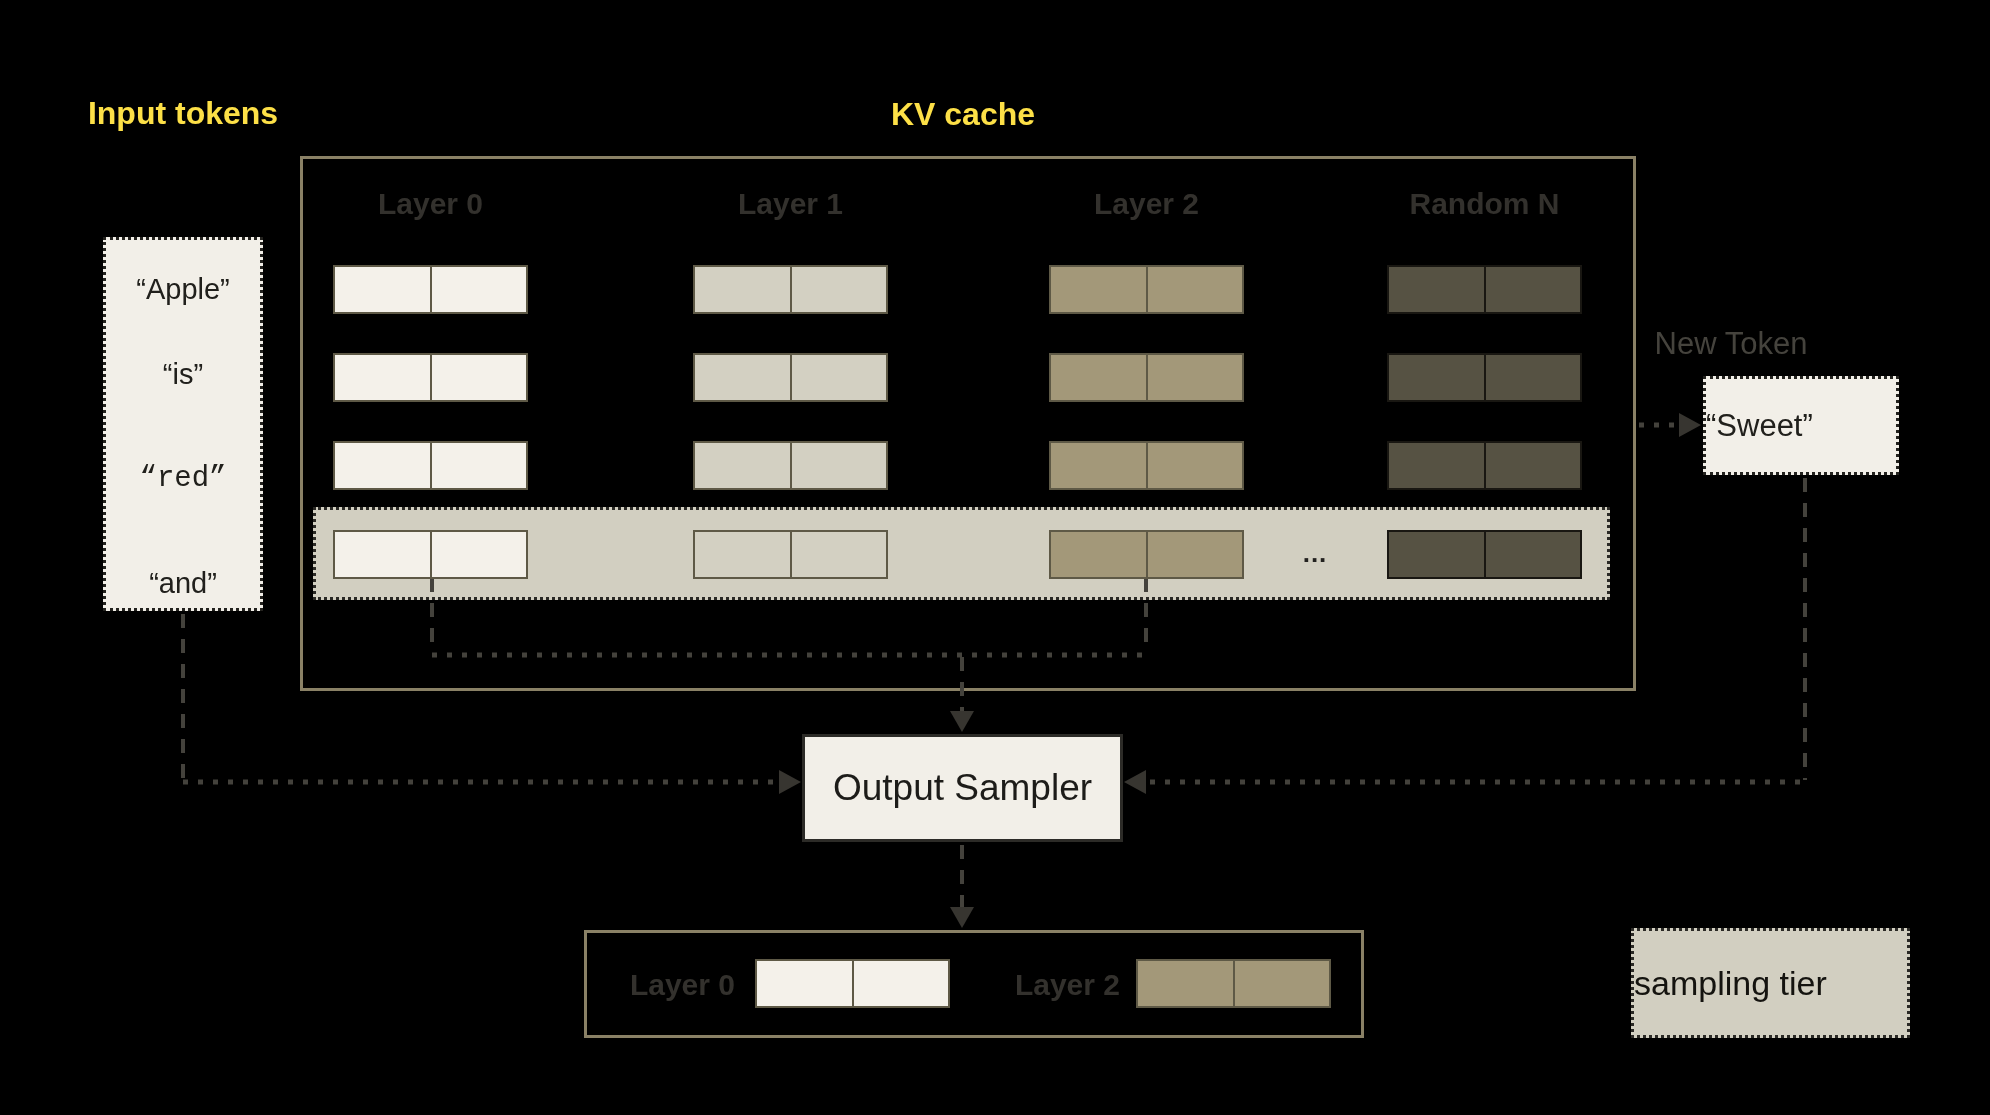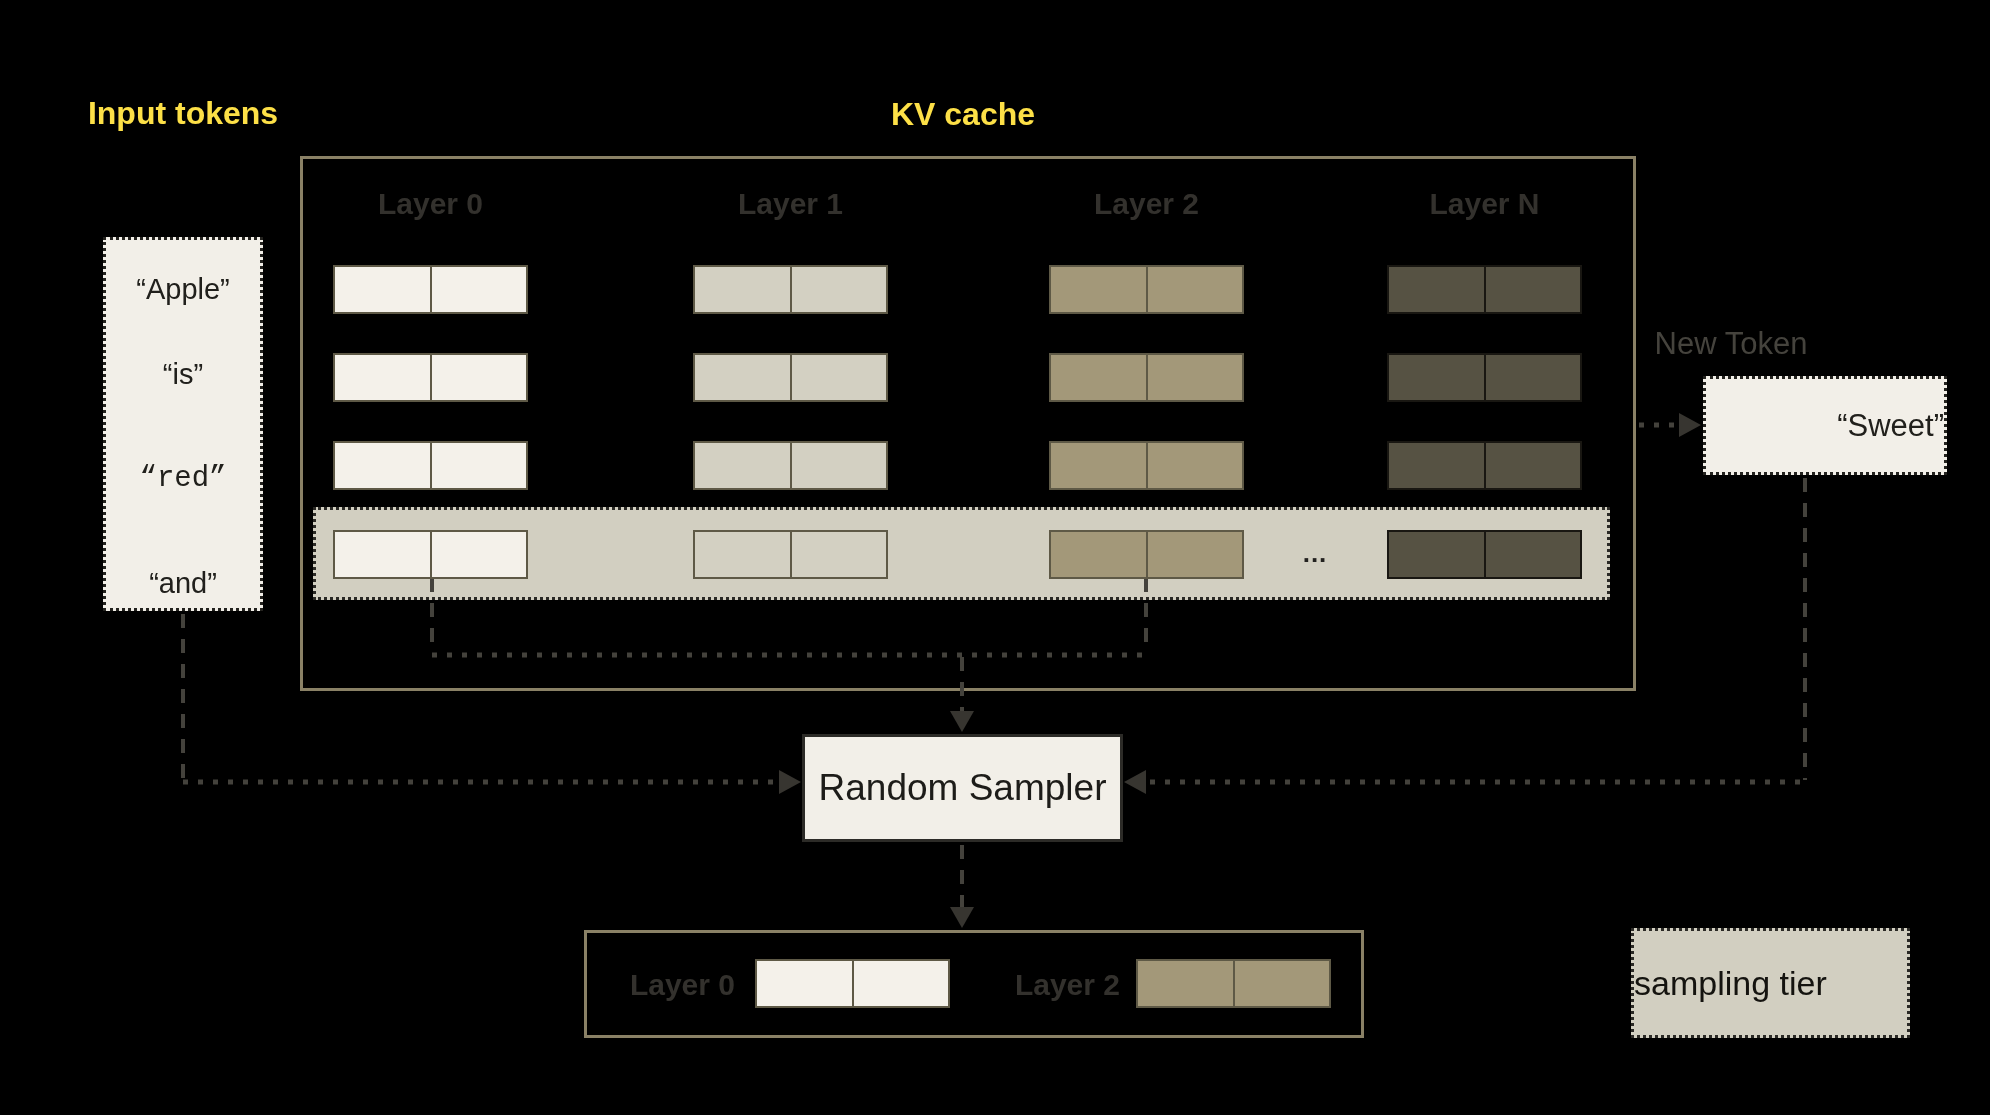--- a/index.html
+++ b/index.html
@@ -40,23 +40,23 @@
   }
   .token-text{
     left:103px;width:160px;height:38px;line-height:38px;text-align:center;
     font-size:29px;font-weight:400;color:#21201c;z-index:4;
   }
   #new-token-label{
     left:1611px;top:326px;width:240px;height:36px;line-height:36px;text-align:center;
     font-size:31px;font-weight:500;color:#45433d;z-index:3;
   }
   #sweet-box{
-    left:1703px;top:376px;width:244px;height:99px;background:#f2efe8;
+    left:1703px;top:376px;width:196px;height:99px;background:#f2efe8;
     border:3px dotted #23221e;box-sizing:border-box;z-index:3;
-    display:flex;align-items:center;justify-content:flex-end;
+    display:flex;align-items:center;justify-content:flex-start;
     font-size:31px;color:#21201c;
   }
   #sampler-box{
     left:802px;top:734px;width:321px;height:108px;background:#f2efe8;
     border:3px solid #2c2b27;box-sizing:border-box;z-index:3;
     display:flex;align-items:center;justify-content:center;
     font-size:37px;font-weight:500;color:#1d1c19;
   }
   #bottom-box{
     left:584px;top:930px;width:780px;height:108px;
@@ -119,21 +119,21 @@
       </div>
       <div class="abs cell" style="left: 1049px; top: 353px; background: rgb(163, 152, 121); border-color: rgb(94, 89, 70); position: absolute;">
         <span class="divider" style="background: rgb(94, 89, 70);"></span>
       </div>
       <div class="abs cell" style="left: 1049px; top: 441px; background: rgb(163, 152, 121); border-color: rgb(94, 89, 70); position: absolute;">
         <span class="divider" style="background: rgb(94, 89, 70);"></span>
       </div>
       <div class="abs cell" style="left: 1049px; top: 530px; background: rgb(163, 152, 121); border-color: rgb(94, 89, 70); position: absolute;">
         <span class="divider" style="background: rgb(94, 89, 70);"></span>
       </div>
-      <div class="abs layer-header" style="left: 1364.5px; top: 185px;">Layer N</div>
+      <div class="abs layer-header" style="left: 1364.5px; top: 185px;">Random N</div>
       <div class="abs cell" style="left: 1387px; top: 265px; background: rgb(86, 82, 67); border-color: rgb(25, 23, 18); position: absolute;">
         <span class="divider" style="background: rgb(25, 23, 18);"></span>
       </div>
       <div class="abs cell" style="left: 1387px; top: 353px; background: rgb(86, 82, 67); border-color: rgb(25, 23, 18); position: absolute;">
         <span class="divider" style="background: rgb(25, 23, 18);"></span>
       </div>
       <div class="abs cell" style="left: 1387px; top: 441px; background: rgb(86, 82, 67); border-color: rgb(25, 23, 18); position: absolute;">
         <span class="divider" style="background: rgb(25, 23, 18);"></span>
       </div>
       <div class="abs cell" style="left: 1387px; top: 530px; background: rgb(86, 82, 67); border-color: rgb(25, 23, 18); position: absolute;">
@@ -148,21 +148,21 @@
       <div class="abs token-text" style="top: 460px; font-family: Liberation Mono, monospace;">“red”</div>
       <div class="abs token-text" style="top: 564px;">“and”</div>
     </div>
 
   <div class="abs" id="new-token-label">New Token</div>
   <div class="abs" id="sweet-box">
     <span>“Sweet”</span>
   </div>
 
   <div class="abs" id="sampler-box">
-    <span>Random Sampler</span>
+    <span>Output Sampler</span>
   </div>
 
   <div class="abs" id="bottom-box"></div>
   <div id="bottom-generated">
       <div class="abs bottom-label" style="left: 555px;">Layer 0</div>
       <div class="abs cell" style="left: 755px; top: 959px; background: rgb(244, 241, 234); border-color: rgb(94, 89, 70); position: absolute;">
         <span class="divider" style="background: rgb(94, 89, 70);"></span>
       </div>
       <div class="abs bottom-label" style="left: 940px;">Layer 2</div>
       <div class="abs cell" style="left: 1136px; top: 959px; background: rgb(163, 152, 121); border-color: rgb(94, 89, 70); position: absolute;">

